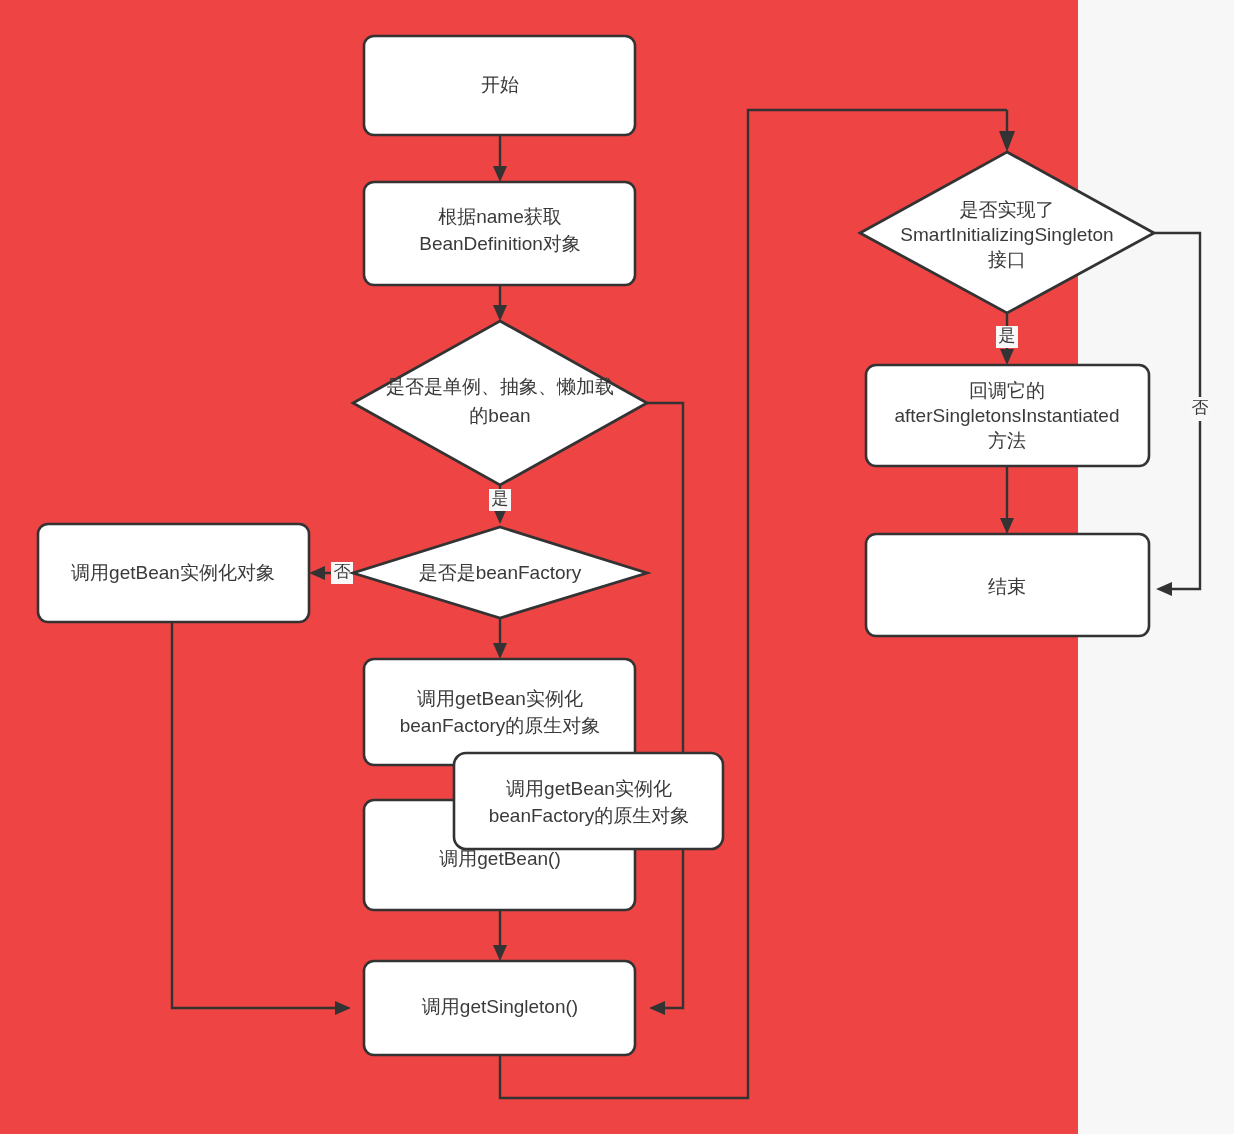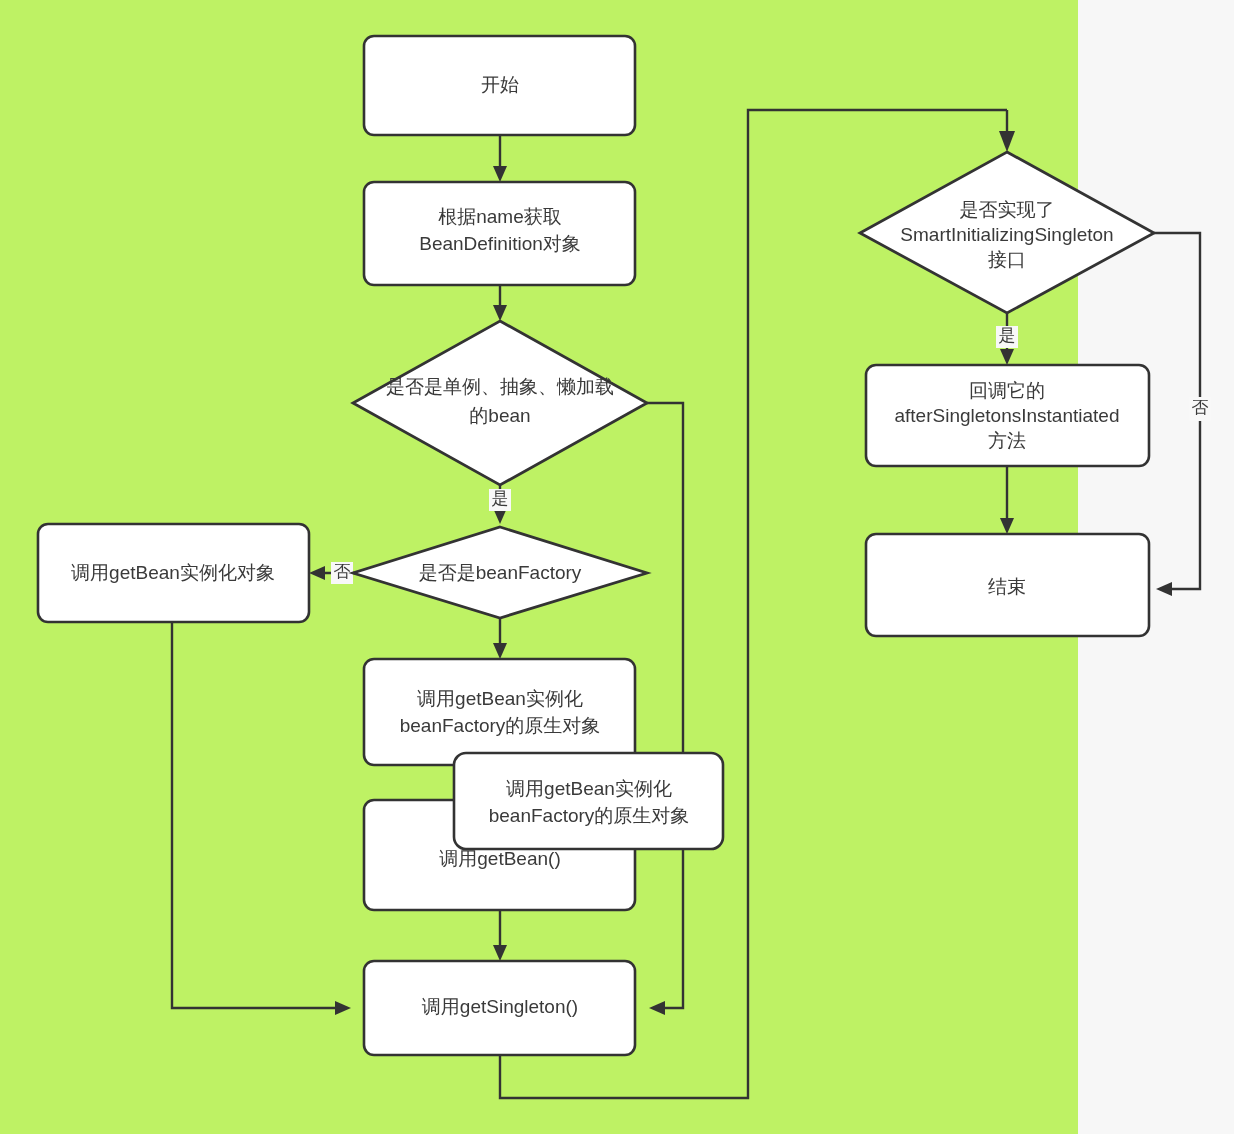--- a/index.html
+++ b/index.html
@@ -10,21 +10,21 @@
   body {
     width: 1234px;
     height: 1134px;
     overflow: hidden;
     font-family: "Liberation Sans", "DejaVu Sans", sans-serif;
   }
   #canvas {
     position: relative;
     width: 1078px;
     height: 1134px;
-    background: #bef264;
+    background: #ef4444;
   }
   svg.flow {
     position: absolute;
     top: 0;
     left: 0;
     width: 1234px;
     height: 1134px;
   }
   .node-shape {
     fill: #ffffff;

